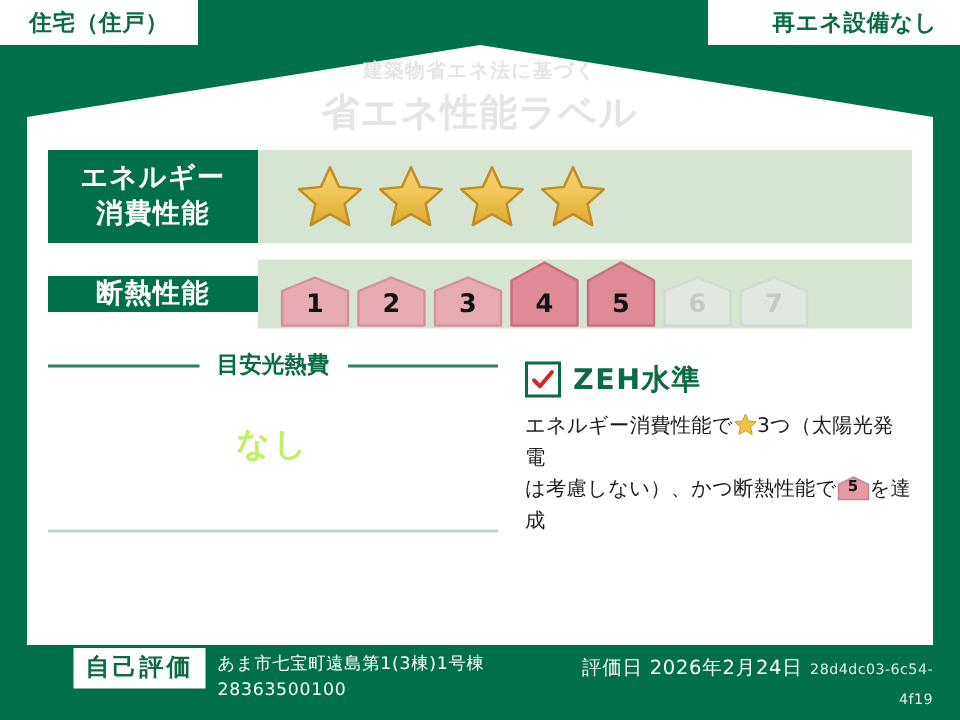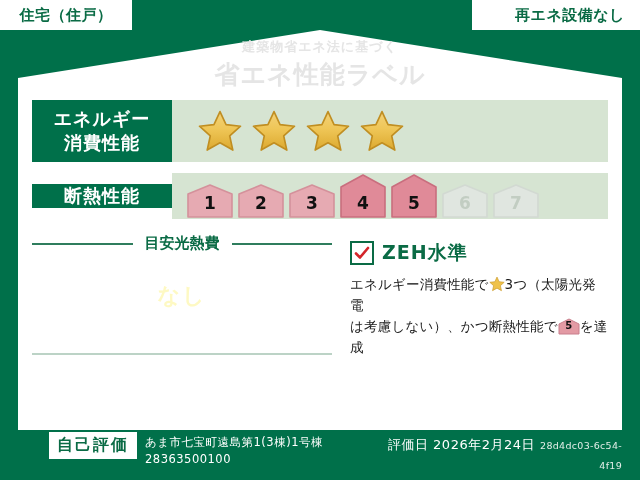--- a/index.html
+++ b/index.html
@@ -76,21 +76,21 @@
 
   
   #lower{display:flex;margin-top:10px;}
   #cost-col{width:300px;}
   #cost-head{
     display:flex;align-items:center;gap:12px;color:#0a6b45;
     font-size:15px;font-weight:bold;justify-content:center;
   }
   #cost-head .rule{flex:1;height:2px;background:#2f7d5d;}
   #cost-value{
-    text-align:center;color:#fef9c3;font-size:22px;font-weight:bold;
+    text-align:center;color:#bef264;font-size:22px;font-weight:bold;
     margin-top:28px;letter-spacing:2px;
   }
   #cost-rule-bottom{height:2px;background:#bcd3c6;margin-top:42px;}
 
   #zeh-col{flex:1;padding-left:18px;padding-top:6px;}
   #zeh-title-row{display:flex;align-items:center;gap:8px;}
   .checkbox{
     width:20px;height:20px;border:2px solid #0a6b45;background:#fff;
     display:flex;align-items:center;justify-content:center;
   }

